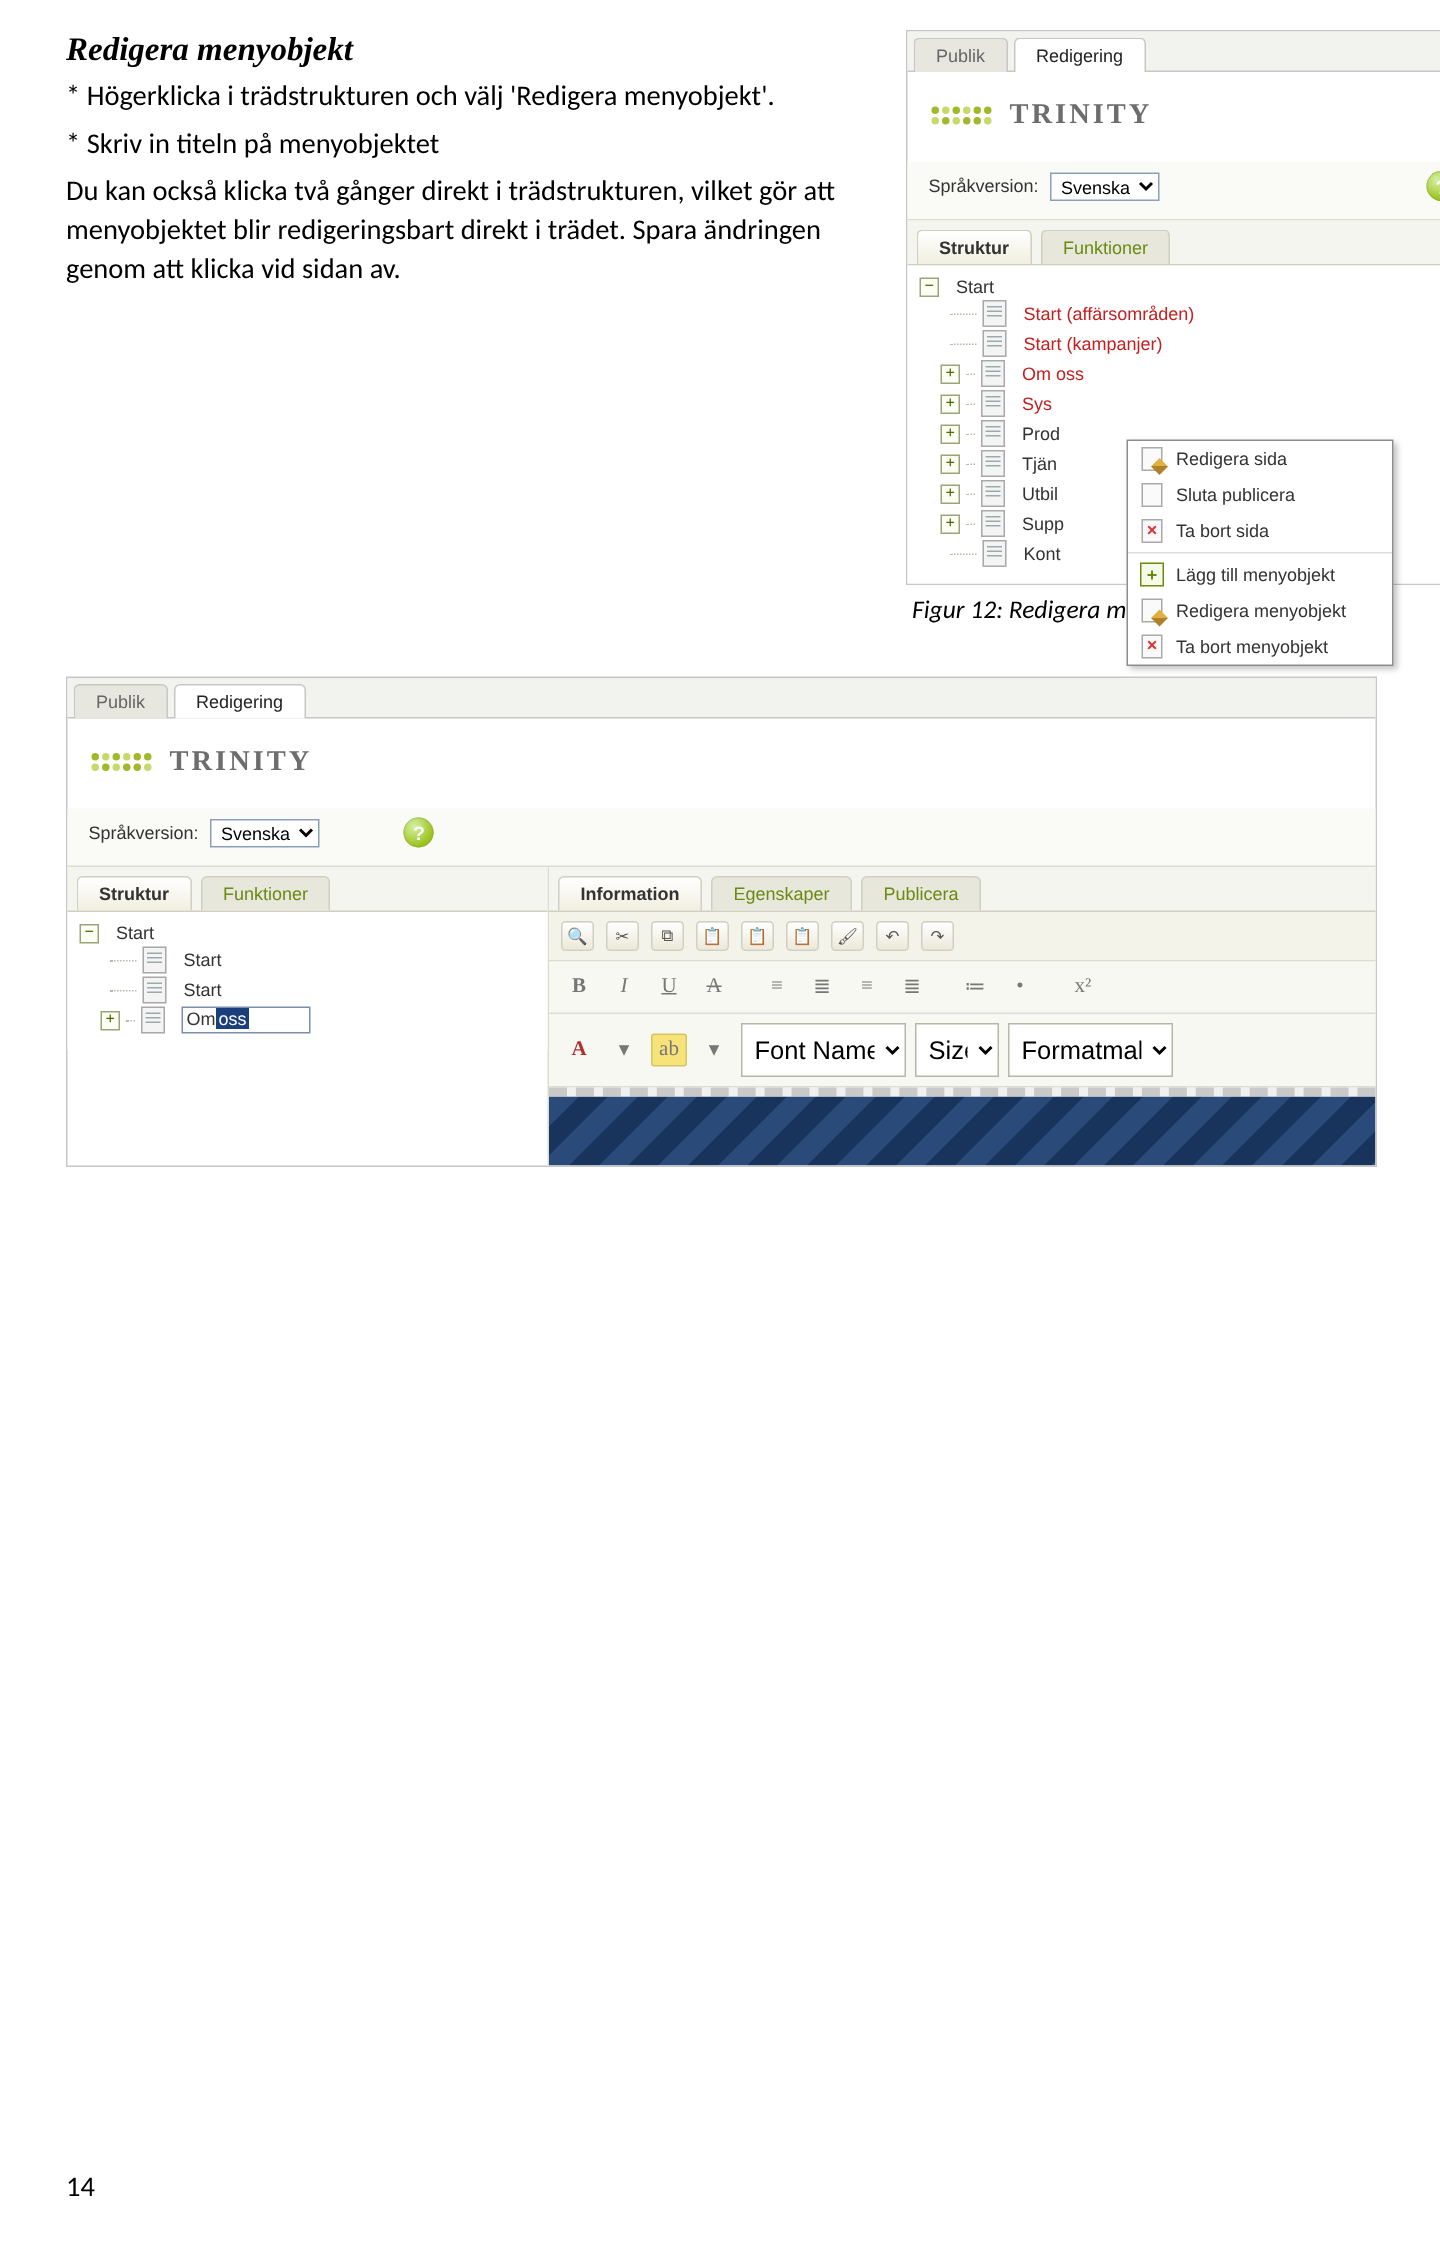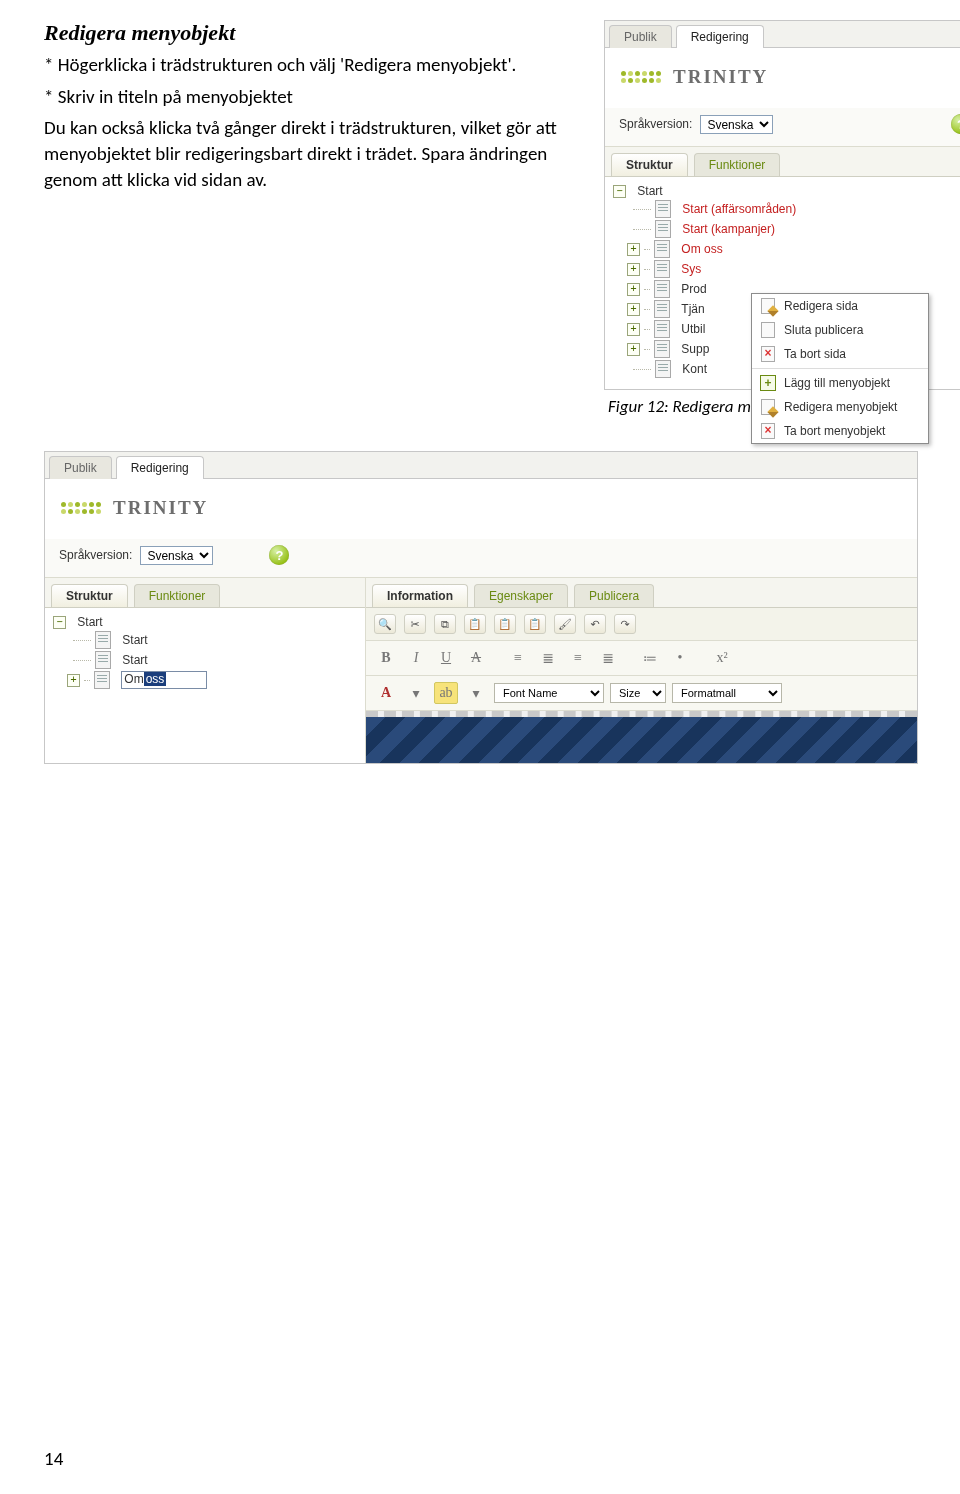--- a/index.html
+++ b/index.html
@@ -49,21 +49,21 @@
   .fig13 .tree{min-height:auto}
   .cols13{display:flex}
   .leftpane{flex:0 0 320px;border-right:1px solid #dcdccf}
   .rightpane{flex:1}
   .rightpane .section-tabs{justify-content:flex-start}
   .toolbar{display:flex;gap:8px;padding:6px 8px;background:#f3f3ea;border-bottom:1px solid #dcdccf;flex-wrap:wrap}
   .tb-ic{width:20px;height:18px;border:1px solid #cfcfc2;border-radius:3px;background:linear-gradient(#fff,#ece9d8);display:inline-flex;align-items:center;justify-content:center;font-size:11px;color:#555;font-family:Arial,sans-serif}
   .fmt-row{display:flex;gap:6px;align-items:center;padding:6px 8px;background:#f8f8f2;border-bottom:1px solid #dcdccf}
   .fmt-row2{display:flex;gap:6px;align-items:center;padding:6px 8px;background:#f8f8f2;border-bottom:1px solid #dcdccf}
   .fmt-btn{width:22px;height:20px;display:inline-flex;align-items:center;justify-content:center;font-family:"Times New Roman",serif;font-size:14px;color:#777;border:1px solid transparent;border-radius:2px}
-  .fmt-sel{border:1px solid #b7b7a9;background:#fff;font-size:11px;height:20px;padding:0 4px}
+  .fmt-sel{border:1px solid #b7b7a9;background:#fff;font-size:17px;height:36px;padding:0 4px}
   .editor-area{height:46px;background:#f0f0f0;border-top:6px dashed #c9c9c9;overflow:hidden}
   .editor-area .strip{height:100%;background:repeating-linear-gradient(135deg,#2a4a7a,#2a4a7a 14px,#18345c 14px,#18345c 28px)}
   .sel{background:#1b3e7c;color:#fff;padding:0 2px}
   .edit-input{border:1px solid #7a8ca6;font-family:Tahoma,sans-serif;font-size:12px;padding:0 2px;height:16px;width:80px}
 </style>
 </head>
 <body>
 
 <div class="page">
 

